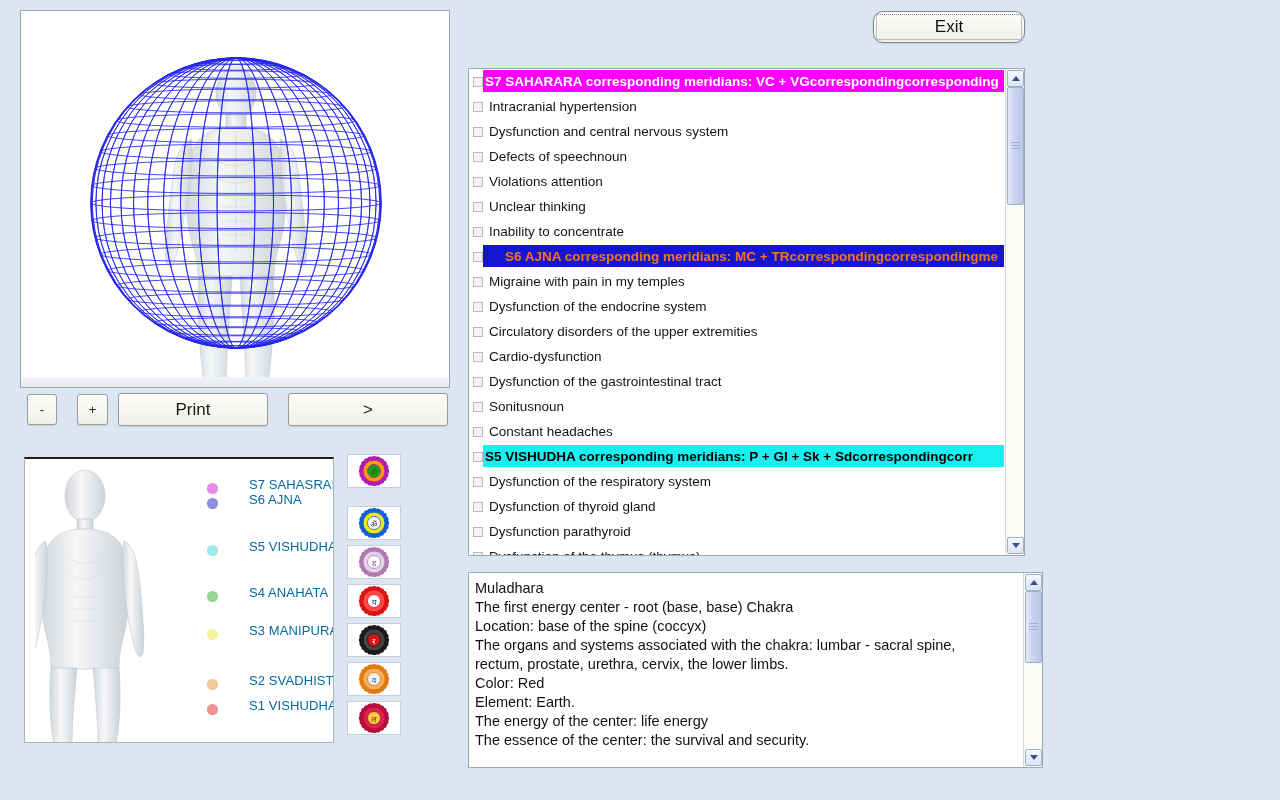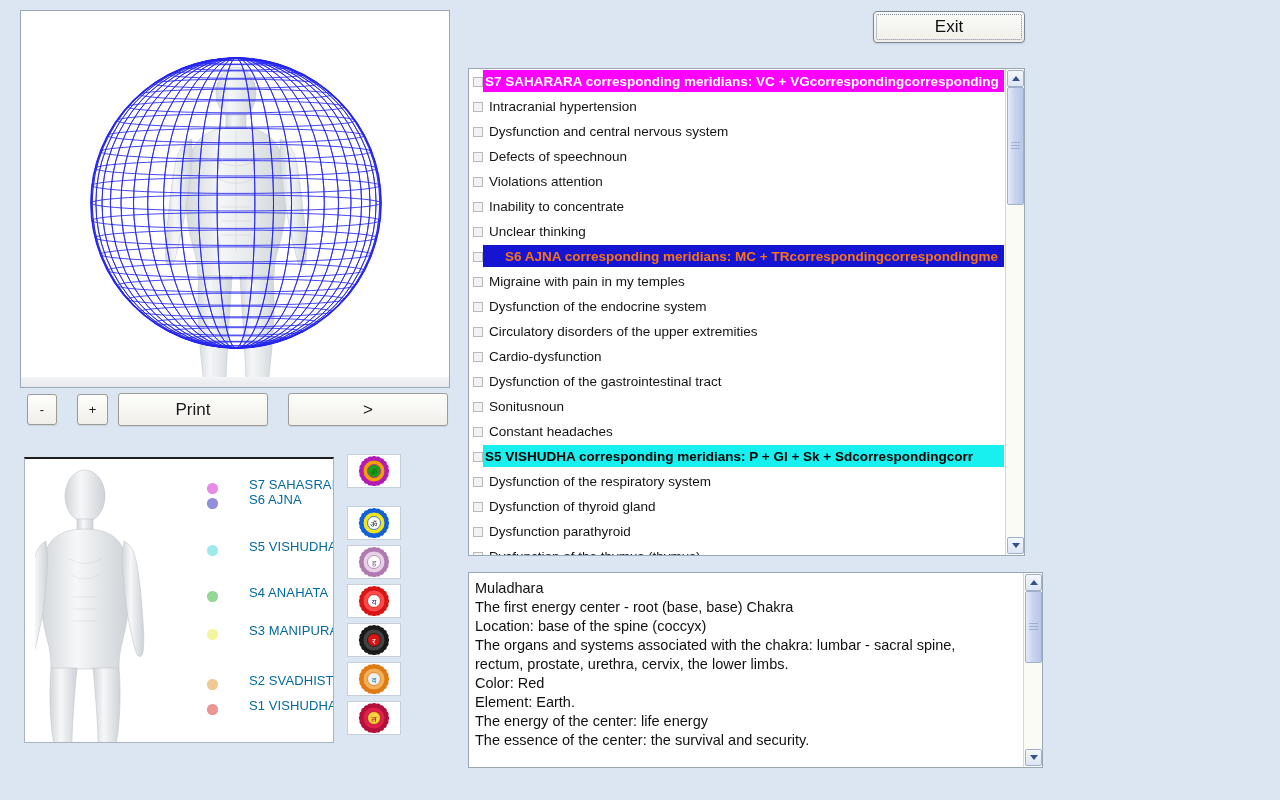--- a/index.html
+++ b/index.html
@@ -41,21 +41,21 @@
   }
   #btn-minus { left: 27px;  top: 394px; width: 30px; height: 31px; font-size: 13px; }
   #btn-plus  { left: 77px;  top: 394px; width: 31px; height: 31px; font-size: 13px; }
   #btn-print { left: 118px; top: 393px; width: 150px; height: 33px; font-size: 17px; }
   #btn-next  { left: 288px; top: 393px; width: 160px; height: 33px; font-size: 17px; }
 
   #btn-exit {
     position: absolute; left: 873px; top: 11px; width: 152px; height: 32px;
     background: linear-gradient(#fcfcfa, #efeee8);
     border: 1px solid #7b8794;
-    border-radius: 4px;
+    border-radius: 10px;
     display: flex; align-items: center; justify-content: center;
     font-size: 17px; color: #111;
     box-shadow: 0 1px 2px rgba(0,0,0,.12);
     cursor: pointer; user-select: none;
   }
   #btn-exit .focusring {
     position: absolute; inset: 2px;
     border: 1px dotted #7d8a99;
     border-radius: 2px;
     pointer-events: none;
@@ -576,25 +576,25 @@
         <div class="row">
           <span class="cb"></span>
           <span class="txt">Defects of speechnoun</span>
         </div>
         <div class="row">
           <span class="cb"></span>
           <span class="txt">Violations attention</span>
         </div>
         <div class="row">
           <span class="cb"></span>
+          <span class="txt">Unclear thinking</span>
+        </div>
+        <div class="row">
+          <span class="cb"></span>
           <span class="txt">Inability to concentrate</span>
-        </div>
-        <div class="row">
-          <span class="cb"></span>
-          <span class="txt">Unclear thinking</span>
         </div>
         <div class="row header blue">
           <span class="cb"></span>
           <div class="bar">
             <span class="txt">S6 AJNA corresponding meridians: MC + TRcorrespondingcorrespondingme</span>
           </div>
         </div>
         <div class="row">
           <span class="cb"></span>
           <span class="txt">Migraine with pain in my temples</span>

